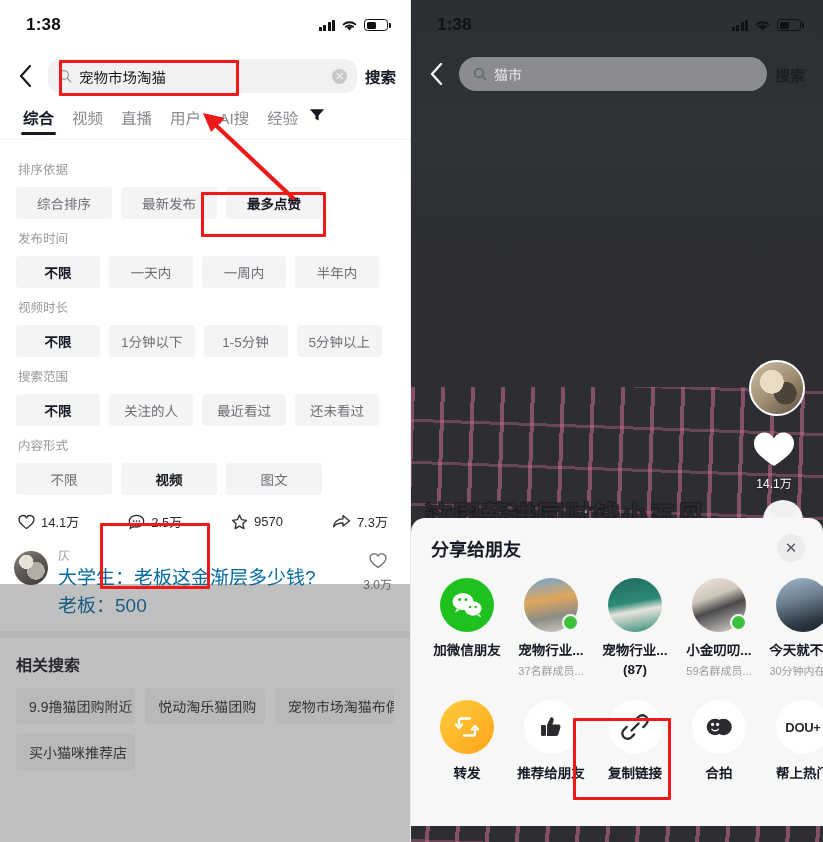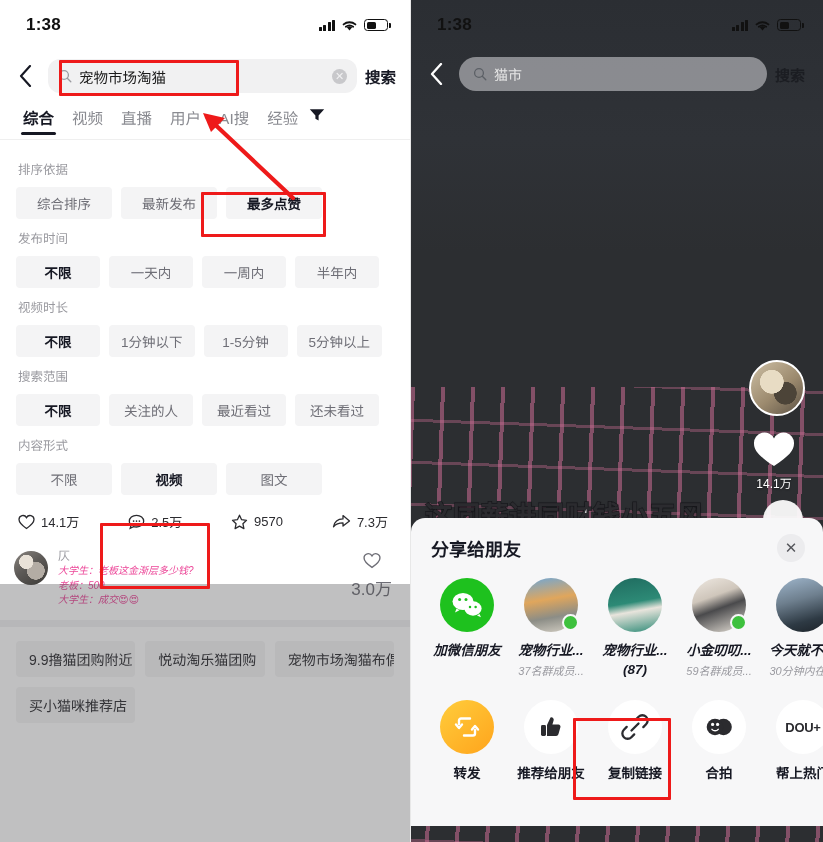--- a/index.html
+++ b/index.html
@@ -117,23 +117,23 @@
   }
   .avatar {
     width: 34px; height: 34px; border-radius: 50%; flex: 0 0 auto; margin-top: 3px;
     background:
       radial-gradient(circle at 36% 32%, #e9e2d8 0 22%, rgba(0,0,0,0) 23%),
       radial-gradient(circle at 64% 58%, #b3aca4 0 30%, rgba(0,0,0,0) 31%),
       linear-gradient(145deg, #8b8681 0%, #5d5a57 45%, #3b3936 100%);
   }
   .cbody { flex: 1 1 auto; min-width: 0; }
   .cname { font-size: 12px; color: #9a9aa0; line-height: 1.35; }
-  .ctext { font-size: 10px; color: #ec4899; line-height: 1.45; font-style: italic; }
+  .ctext { font-size: 19px; color: #0369a1; line-height: 1.45; }
   .clike { flex: 0 0 auto; text-align: center; padding-top: 4px; }
-  .clike-num { font-size: 17px; color: #6e6e76; margin-top: 2px; }
+  .clike-num { font-size: 12px; color: #6e6e76; margin-top: 2px; }
 
   .sep { height: 7px; background: #f2f2f3; }
 
   .related { padding: 14px 16px 0 16px; }
   .related-h { font-size: 16px; font-weight: bold; color: #161823; margin-bottom: 12px; }
   .rgrid { display: grid; grid-template-columns: 1fr 1fr 1fr; gap: 10px 10px; }
   .rchip {
     background: #f4f4f5; border-radius: 4px; height: 36px;
     display: flex; align-items: center; padding: 0 13px;
     font-size: 14px; color: #2b2b2f; overflow: hidden; white-space: nowrap;
@@ -243,21 +243,20 @@
   }
   .sheet-title { font-size: 18px; font-weight: bold; color: #161823; }
   .sheet-close {
     width: 28px; height: 28px; border-radius: 50%; background: #ececee;
     display: flex; align-items: center; justify-content: center;
     color: #55565b; font-size: 15px;
   }
   .share-row {
     display: flex; gap: 0; padding: 0 10px 0 14px;
     overflow: hidden;
-    font-style: italic;
   }
   .share-item { width: 84px; flex: 0 0 auto; text-align: center; }
   .sav-wrap { position: relative; width: 54px; height: 54px; margin: 0 auto 7px auto; }
   .sav {
     width: 54px; height: 54px; border-radius: 50%; overflow: hidden;
     display: block;
   }
   .sav.wechat { background: #1ec11e; display:flex; align-items:center; justify-content:center; }
   .sav.g1 { background: linear-gradient(170deg,#6ea7d8 0%,#e0a65c 40%,#8c8d86 70%,#d4cfc4 100%); }
   .sav.g2 { background: linear-gradient(170deg,#1f6b5f 0%,#2d8a76 45%,#e8e4dc 60%,#2d8a76 100%); }
@@ -438,33 +437,33 @@
         <span>7.3万</span>
       </div>
     </div>
 
     <div class="comment">
       <div class="avatar"></div>
       <div class="cbody">
         <div class="cname">仄</div>
         <div class="ctext">大学生：老板这金渐层多少钱?</div>
         <div class="ctext">老板：500</div>
-        <div class="ctext">大学生：成交😍😍</div>
       </div>
       <div class="clike">
         <svg width="18" height="17" viewBox="0 0 17 16">
             <path d="M8.5 14.5 C3 10.8 1 8.4 1 5.6 A4 4 0 0 1 8.5 3.6 A4 4 0 0 1 16 5.6 C16 8.4 14 10.8 8.5 14.5 Z" stroke="#6e6e76" stroke-width="1.3" fill="none"></path>
           </svg>
         <div class="clike-num">3.0万</div>
       </div>
     </div>
 
     <div class="sep"></div>
 
     <div class="related">
+      <div class="related-h">相关搜索</div>
       <div class="rgrid">
         <div class="rchip">9.9撸猫团购附近</div>
         <div class="rchip">悦动淘乐猫团购</div>
         <div class="rchip">宠物市场淘猫布偶</div>
         <div class="rchip">买小猫咪推荐店</div>
       </div>
     </div>
 
     <div class="left-dim"></div>
 

